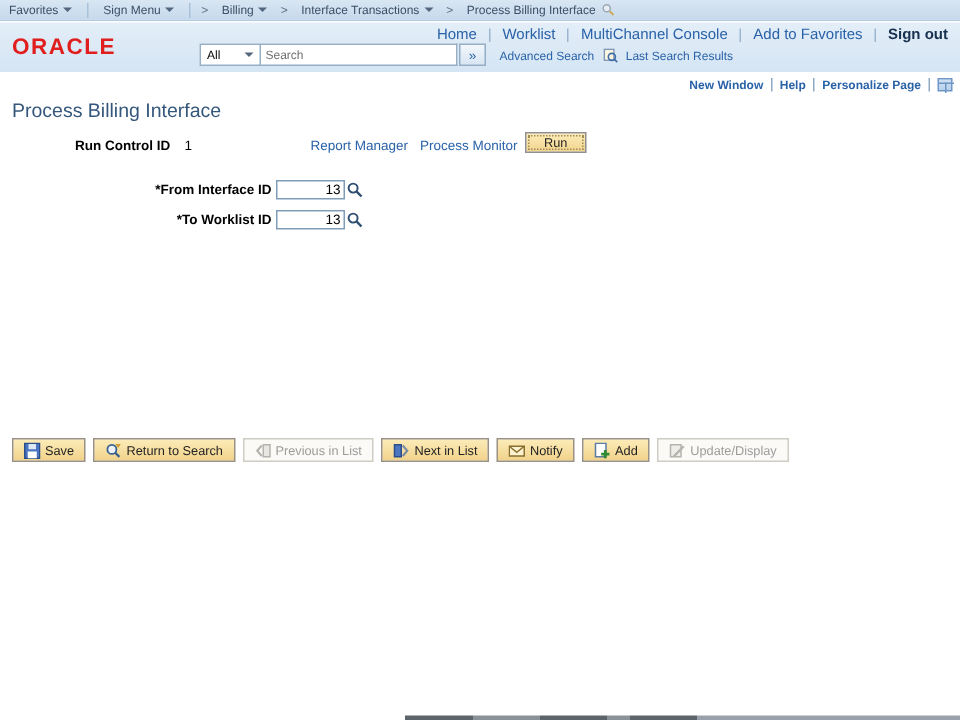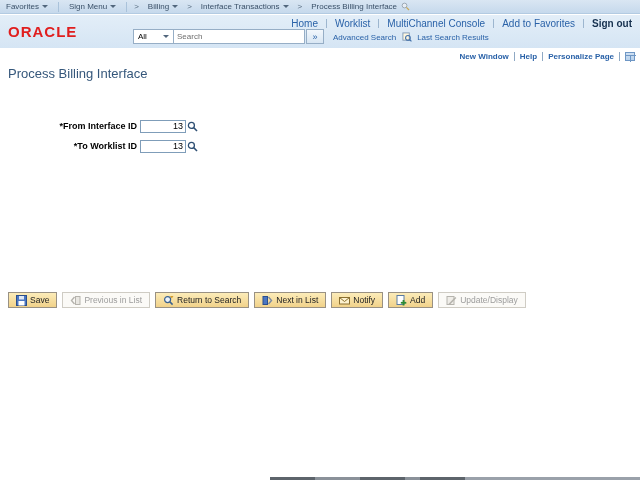--- a/index.html
+++ b/index.html
@@ -59,21 +59,21 @@
   .runlabel { position:absolute; left:50px; top:2px; font-weight:bold; }
   .runval { position:absolute; left:123px; top:2px; }
   .lnk { color:#2a62a8; text-decoration:none; cursor:pointer; }
   .rptmgr { position:absolute; left:207px; top:2px; }
   .procmon { position:absolute; left:280px; top:2px; }
   .runbtn { position:absolute; left:350px; top:-2px; width:41px; height:14px;
             background:linear-gradient(#fcecb9,#f2d48d); border:1px solid #8f8f8f;
             font-size:8.5px; color:#222; display:flex; align-items:center; justify-content:center;
             cursor:pointer; outline:1px dotted #a08b54; outline-offset:-3px; }
 
-  .fieldrow { position:absolute; left:0; height:14px; display:flex; align-items:center; font-size:9px; }
+  .fieldrow { position:absolute; left:0; height:14px; display:flex; align-items:center; font-size:9px;padding-left:44px; }
   .fieldrow.r1 { top:119px; } .fieldrow.r2 { top:139px; }
   .flabel { width:140px; text-align:right; font-weight:bold; padding-right:3px; }
   .finput { width:46px; height:13px; border:1px solid #7f9db9; font-size:9px;
             text-align:right; padding:0 2px; font-family:"Liberation Sans", sans-serif; }
   .lookup { margin-left:1px; cursor:pointer; display:inline-flex; }
 
   
   .toolbar { position:absolute; left:8px; top:292px; display:flex; gap:5px; align-items:center; }
   .tbtn { height:16px; display:inline-flex; align-items:center; gap:3px; padding:0 7px;
           font-size:8.5px; color:#222; background:linear-gradient(#fcecb9,#f1d28a);
@@ -166,20 +166,27 @@
     <span class="ndiv"></span>
     <a>Help</a>
     <span class="ndiv"></span>
     <a>Personalize Page</a>
     <span class="ndiv"></span>
     <span class="gridicon"></span>
   </div>
 
   <div class="pgtitle">Process Billing Interface</div>
 
+  <div class="runrow">
+    <span class="runlabel">Run Control ID</span>
+    <span class="runval">1</span>
+    <a class="lnk rptmgr">Report Manager</a>
+    <a class="lnk procmon">Process Monitor</a>
+    <span class="runbtn">Run</span>
+  </div>
 
   <div class="fieldrow r1">
     <span class="flabel">*From Interface ID</span>
     <input class="finput" type="text" value="13" style="">
     <span class="lookup">
       <svg width="11" height="11" viewBox="0 0 11 11">
           <circle cx="4.4" cy="4.4" r="3" fill="#fff" stroke="#2e4f73" stroke-width="1.3"></circle>
           <line x1="6.8" y1="6.8" x2="10" y2="10" stroke="#2e4f73" stroke-width="1.6"></line>
         </svg>
     </span>
@@ -199,39 +206,39 @@
     <span class="tbtn">
       <span class="ticon">
         <svg width="11" height="11" viewBox="0 0 11 11">
             <rect x="0.5" y="0.5" width="10" height="10" fill="#4a76c2" stroke="#2c4f8c"></rect>
             <rect x="3" y="1" width="5" height="3.5" fill="#dfe8f5"></rect>
             <rect x="2.5" y="6" width="6" height="4.5" fill="#fff"></rect>
           </svg>
       </span>
       <span>Save</span>
     </span>
-    <span class="tbtn disabled">
-      <span class="ticon">
-        <svg width="11" height="11" viewBox="0 0 11 11">
-            <path d="M4.5 2 L1.5 5.5 L4.5 9" fill="none" stroke="#b5b3ad" stroke-width="1.4"></path>
-            <rect x="5.5" y="1.5" width="4.5" height="8" fill="#e9e7e2" stroke="#b5b3ad"></rect>
-          </svg>
-      </span>
-      <span>Previous in List</span>
-    </span>
     <span class="tbtn">
       <span class="ticon">
         <svg width="11" height="11" viewBox="0 0 11 11">
             <circle cx="4.6" cy="4.6" r="3" fill="#eef3fa" stroke="#39618f" stroke-width="1.2"></circle>
             <line x1="6.8" y1="6.8" x2="9.6" y2="9.6" stroke="#39618f" stroke-width="1.5"></line>
             <path d="M7 1 L10.5 1 L8.8 3.6 Z" fill="#d39b2f"></path>
           </svg>
       </span>
       <span>Return to Search</span>
     </span>
+    <span class="tbtn disabled">
+      <span class="ticon">
+        <svg width="11" height="11" viewBox="0 0 11 11">
+            <path d="M4.5 2 L1.5 5.5 L4.5 9" fill="none" stroke="#b5b3ad" stroke-width="1.4"></path>
+            <rect x="5.5" y="1.5" width="4.5" height="8" fill="#e9e7e2" stroke="#b5b3ad"></rect>
+          </svg>
+      </span>
+      <span>Previous in List</span>
+    </span>
     <span class="tbtn">
       <span class="ticon">
         <svg width="11" height="11" viewBox="0 0 11 11">
             <rect x="1" y="1.5" width="4.5" height="8" fill="#4a76c2" stroke="#2c4f8c"></rect>
             <path d="M6.5 2 L9.5 5.5 L6.5 9" fill="none" stroke="#7b8aa3" stroke-width="1.4"></path>
           </svg>
       </span>
       <span>Next in List</span>
     </span>
     <span class="tbtn">

